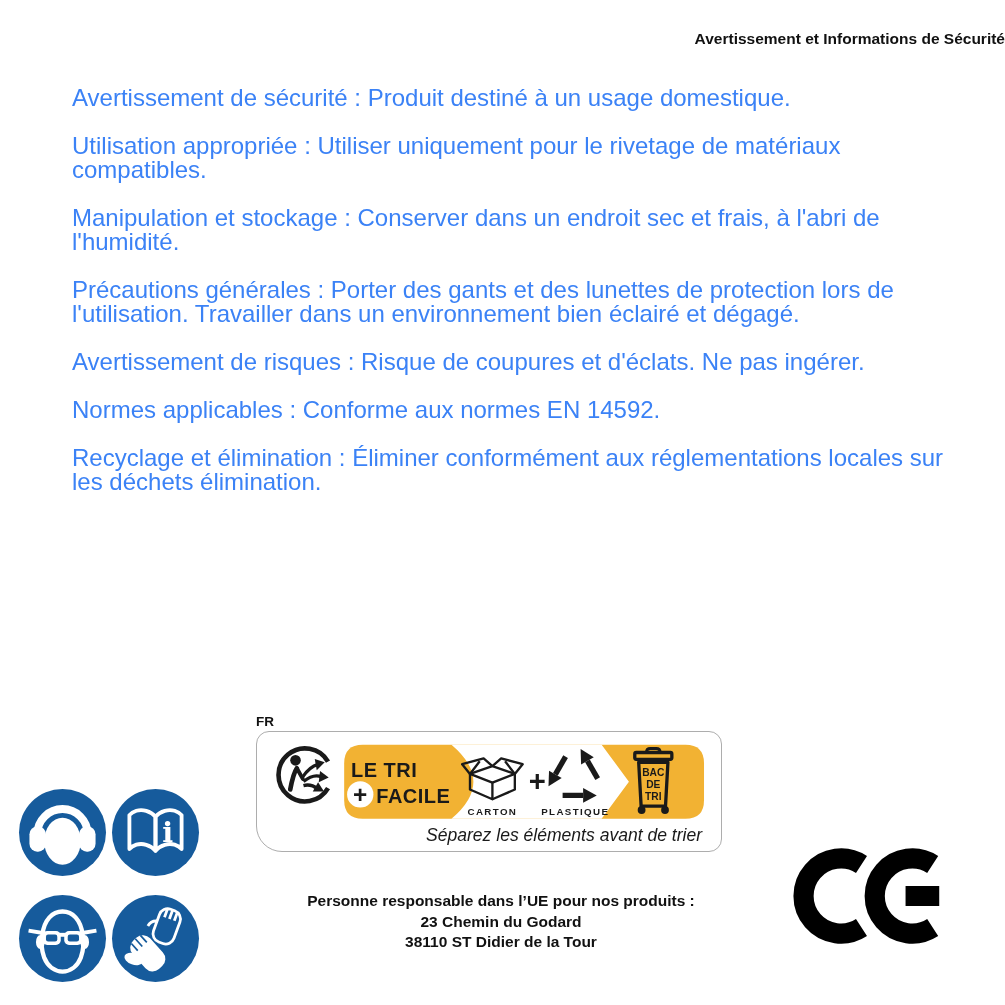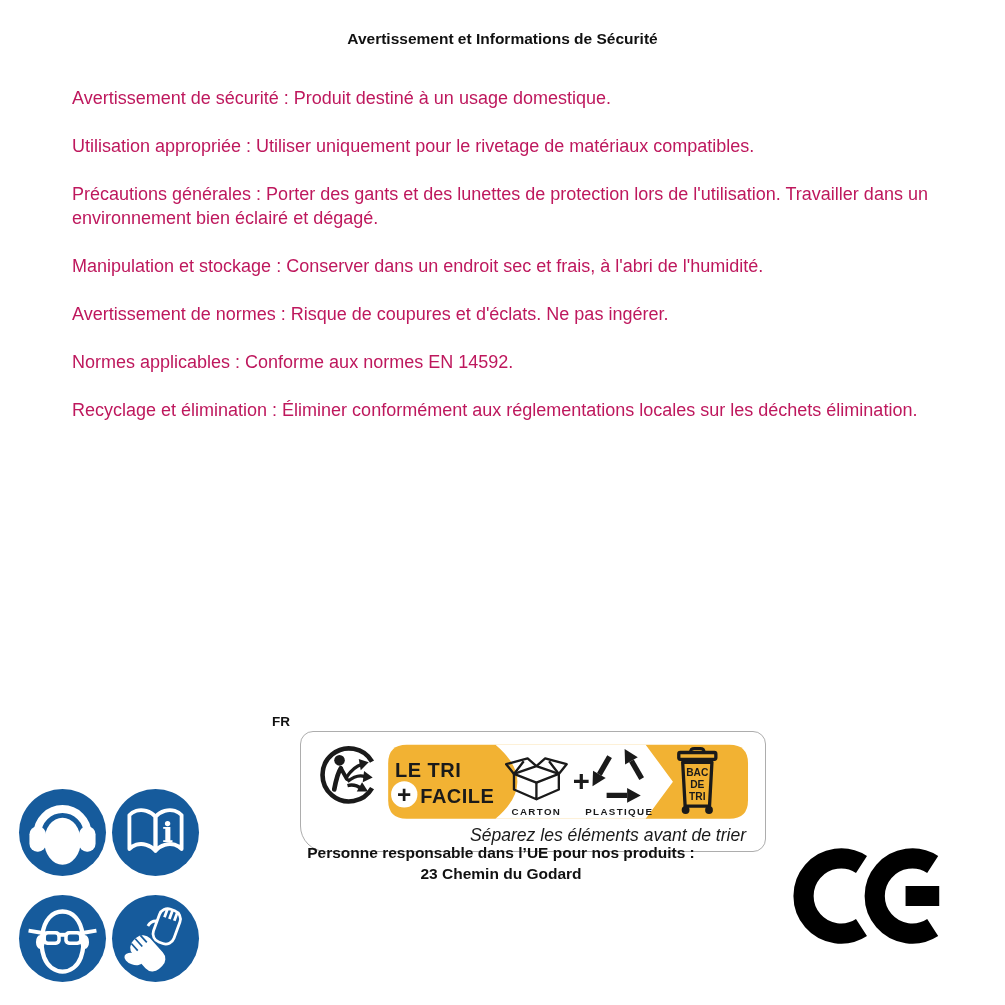--- a/index.html
+++ b/index.html
@@ -1,70 +1,70 @@
 <!DOCTYPE html>
 <html style="--icon-blue: #165b9c; --accent-yellow: #F2B233;"><head>
 <meta charset="utf-8">
 <style>
   html,body{margin:0;padding:0;background:#fff;}
   .page{
     position:relative;width:1005px;height:1005px;background:#fff;overflow:hidden;
     font-family:"Liberation Sans","DejaVu Sans",sans-serif;color:#111;
   }
   .title{
-    position:absolute;top:30px;left:0;right:0;text-align:center;
+    position:absolute;top:30px;left:0;right:0;text-align:right;
     font-size:15.5px;font-weight:bold;color:#111;margin:0;
   }
   .bodytext{
     position:absolute;top:86px;left:72px;width:885px;
-    font-size:18px;line-height:24px;color:#be185d;
+    font-size:24px;line-height:24px;color:#3b82f6;
   }
   .bodytext p{margin:0 0 24px 0;}
   
   .icons-grid{
     position:absolute;left:19px;top:789px;
     display:grid;grid-template-columns:87px 87px;grid-template-rows:87px 87px;
     column-gap:6px;row-gap:19px;
   }
   .icon-circle{
     width:87px;height:87px;border-radius:50%;
     background:var(--icon-blue,#165b9c);
     display:flex;align-items:center;justify-content:center;
   }
   .icon-circle svg{width:87px;height:87px;display:block;}
   
-  .label-wrap{position:absolute;left:272px;top:714px;width:526px;}
+  .label-wrap{position:absolute;left:256px;top:714px;width:526px;}
   .fr-code{font-size:13.5px;font-weight:bold;color:#111;height:17px;}
   .tri-box{
     width:466px;height:121px;border:1.6px solid #adadad;background:#fff;
-    border-radius:13px 13px 13px 26px;box-sizing:border-box;overflow:hidden;margin-left:28px;
+    border-radius:13px 13px 13px 26px;box-sizing:border-box;overflow:hidden;
   }
   .tri-box svg{width:463px;height:118px;display:block;}
   
   .contact{
-    position:absolute;left:268px;top:843px;width:466px;text-align:center;
+    position:absolute;left:268px;top:891px;width:466px;text-align:center;
     font-size:15.5px;font-weight:bold;line-height:20.5px;color:#111;
   }
   
   .ce{position:absolute;left:793px;top:843px;width:152px;height:106px;}
   .ce svg{width:152px;height:106px;display:block;}
 </style>
 </head>
 <body>
 
 <div class="page">
 
   <h1 class="title">Avertissement et Informations de Sécurité</h1>
 
   <main class="bodytext">
     <p>Avertissement de sécurité : Produit destiné à un usage domestique.</p>
     <p>Utilisation appropriée : Utiliser uniquement pour le rivetage de matériaux compatibles.</p>
+    <p>Manipulation et stockage : Conserver dans un endroit sec et frais, à l'abri de l'humidité.</p>
     <p>Précautions générales : Porter des gants et des lunettes de protection lors de l'utilisation. Travailler dans un environnement bien éclairé et dégagé.</p>
-    <p>Manipulation et stockage : Conserver dans un endroit sec et frais, à l'abri de l'humidité.</p>
-    <p>Avertissement de normes : Risque de coupures et d'éclats. Ne pas ingérer.</p>
+    <p>Avertissement de risques : Risque de coupures et d'éclats. Ne pas ingérer.</p>
     <p>Normes applicables : Conforme aux normes EN 14592.</p>
     <p>Recyclage et élimination : Éliminer conformément aux réglementations locales sur les déchets élimination.</p>
   </main>
 
   <div class="icons-grid">
 
     <div class="icon-circle">
       <svg viewBox="0 0 100 100" aria-hidden="true">
         <path d="M21 57 v-5 a29 29 0 0 1 58 0 v5" fill="none" stroke="#fff" stroke-width="9"></path>
         <rect x="12" y="43" width="19" height="29" rx="9" fill="#fff"></rect>
@@ -180,20 +180,21 @@
         </g>
 
         <text x="452" y="112" text-anchor="end" font-size="18" font-style="italic" fill="#1a1a1a" font-family="Liberation Sans, DejaVu Sans, sans-serif">Séparez les éléments avant de trier</text>
       </svg>
     </div>
   </div>
 
   <div class="contact">
     <div>Personne responsable dans l’UE pour nos produits :</div>
     <div>23 Chemin du Godard</div>
+    <div>38110 ST Didier de la Tour</div>
   </div>
 
   <div class="ce">
     <svg viewBox="0 0 158 110" aria-hidden="true" aria-label="CE">
       <path d="M71.2 22.3 A39 39 0 1 0 71.2 87.7" fill="none" stroke="#000" stroke-width="21"></path>
       <path d="M145.2 22.3 A39 39 0 1 0 145.2 87.7" fill="none" stroke="#000" stroke-width="21"></path>
       <line x1="117" y1="55" x2="152" y2="55" stroke="#000" stroke-width="21"></line>
     </svg>
   </div>
 

